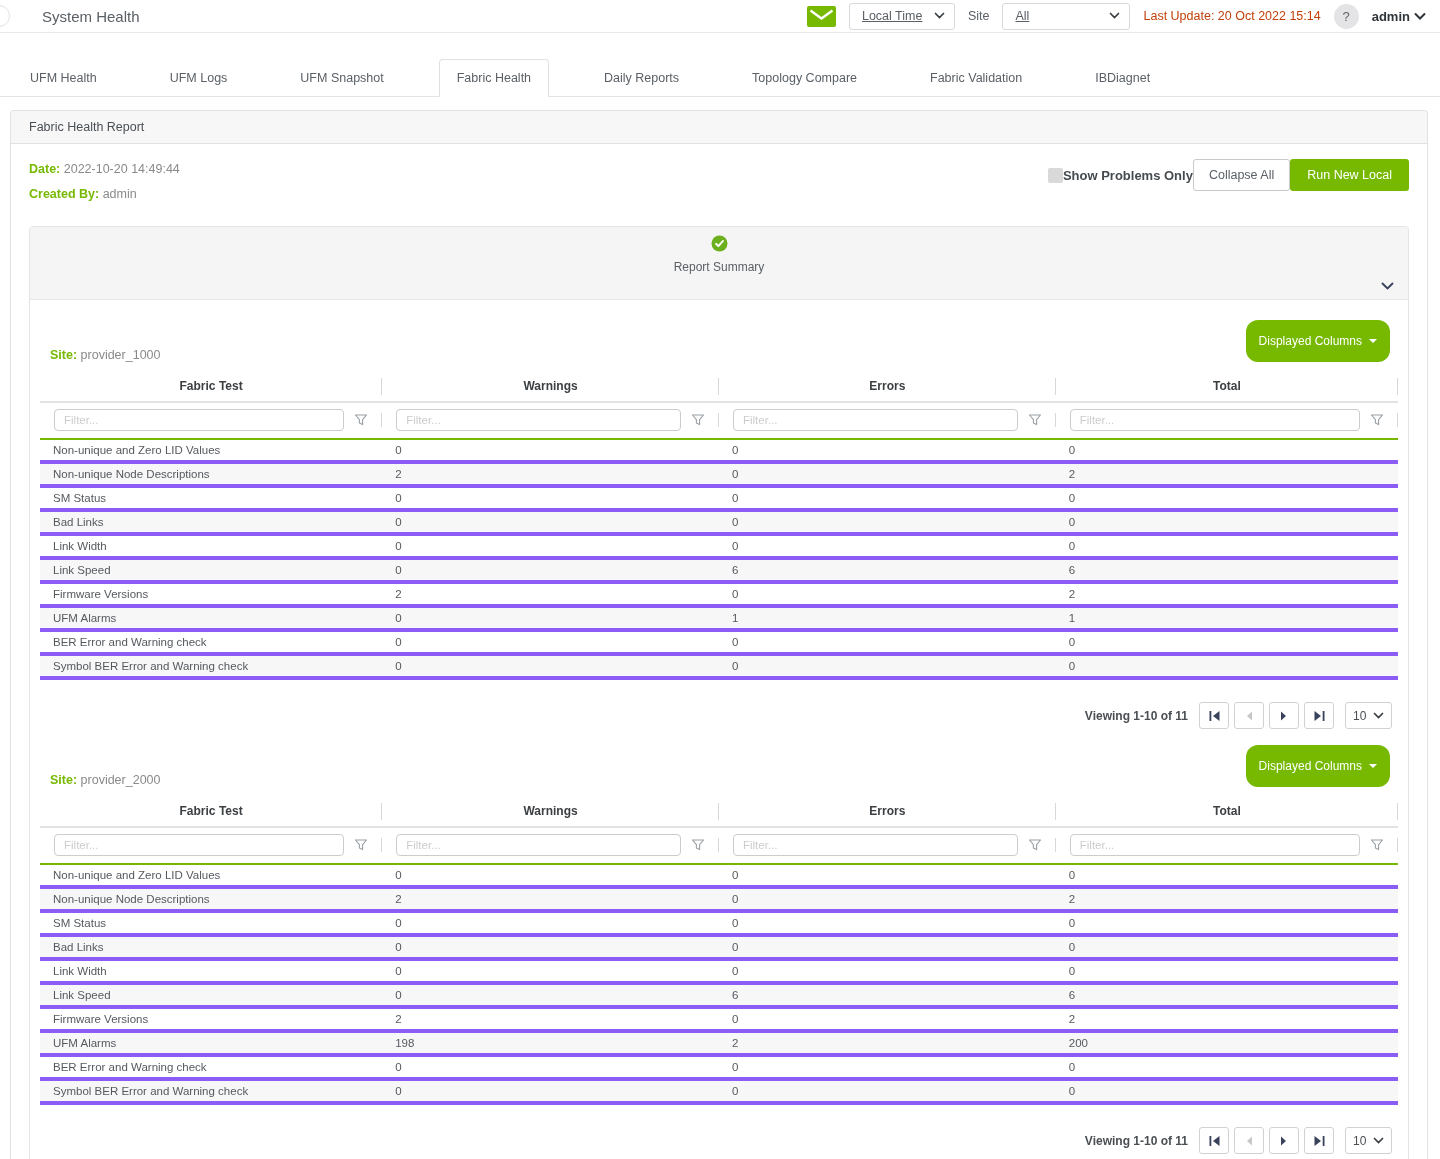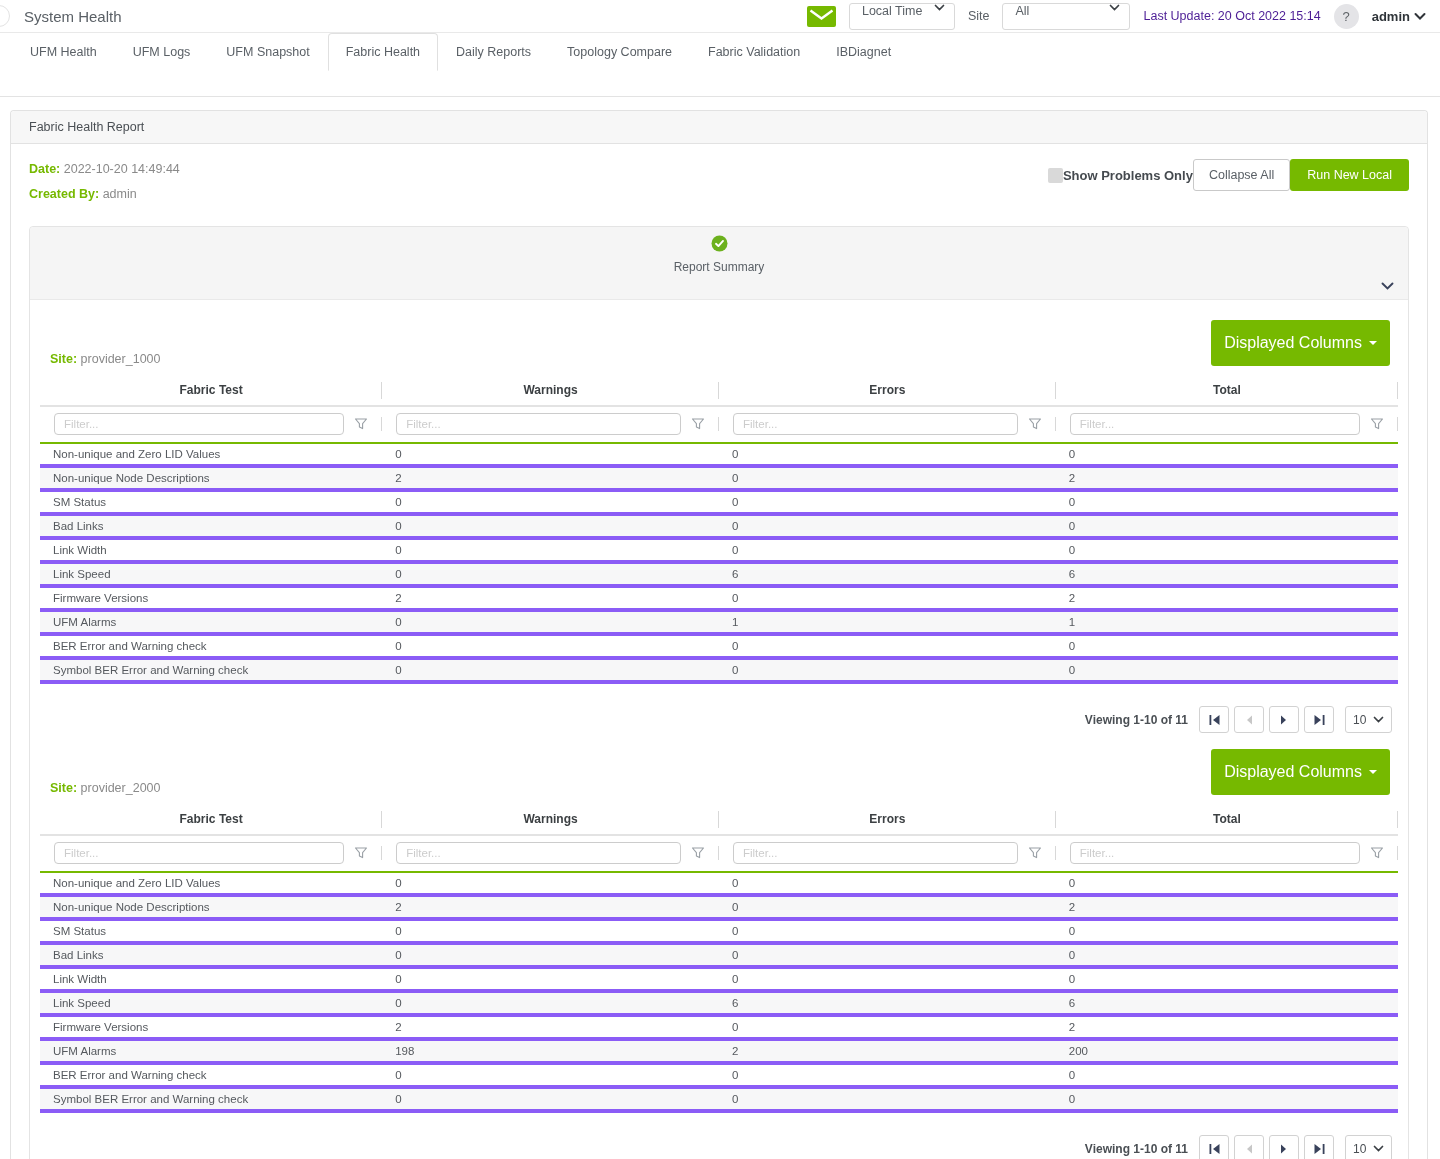--- a/index.html
+++ b/index.html
@@ -4,39 +4,39 @@
 <style>
   * { box-sizing: border-box; margin: 0; padding: 0; }
   html,body { margin:0; }
   body {
     width:1440px; height:1159px; overflow:hidden;
     background:#fff; color:#55595e;
     font-family:"Liberation Sans", sans-serif; font-size:12px;
   }
   
   .topbar { height:33px; border-bottom:1px solid #e9e9e9; display:flex; align-items:center;
-            padding:0 14px 0 24px; position:relative; background:#fff; }
+            padding:0 14px 0 42px; position:relative; background:#fff; }
   .half-circle { position:absolute; left:-12px; top:5px; width:22px; height:22px;
                  border-radius:50%; background:#fff; border:1px solid #e3e3e3; }
   .topbar-title { font-size:15px; color:#5a6066; }
   .topbar-right { margin-left:auto; display:flex; align-items:center; gap:13px; }
   .sel { border:1px solid #d9d9d9; border-radius:3px; height:27px; background:#fff;
-         display:flex; align-items:flex-start; justify-content:space-between;
-         padding:0 9px 0 12px; color:#5a6066; font-size:12.5px; cursor:pointer; }
+         display:flex; align-items:center; justify-content:space-between;
+         padding:0 9px 0 12px; color:#5a6066; font-size:12.5px; cursor:pointer;text-decoration:underline; }
   .sel-tz { width:106px; }
   .sel-site { width:128px; }
   .site-lbl-top { color:#5a6066; font-size:12.5px; }
-  .lastupdate { color:#4c1d95; font-size:12.5px; }
+  .lastupdate { color:#c2410c; font-size:12.5px; }
   .help-circle { width:25px; height:25px; border-radius:50%; background:#e4e4e7; color:#5f6468;
                  display:flex; align-items:center; justify-content:center; font-size:13px; cursor:pointer; }
   .user-menu { display:flex; align-items:center; gap:4px; color:#2f3439; font-size:13px;
                font-weight:700; cursor:pointer; }
   
-  .tabbar { height:64px; display:flex; align-items:flex-start; padding:0 12px;
-            border-bottom:1px solid #e3e3e3; background:#fff; }
+  .tabbar { height:64px; display:flex; align-items:flex-end; padding:0 12px;
+            border-bottom:1px solid #e3e3e3; background:#fff;gap:37px; }
   .tab { padding:11px 17px; font-size:12.5px; color:#5a6066; cursor:pointer;
          margin-bottom:-1px; border:1px solid transparent; white-space:nowrap; }
   .tab.active { background:#fff; border:1px solid #e0e0e0; border-bottom:1px solid #fff;
                 border-radius:4px 4px 0 0; }
   
   .panel { margin:13px 12px 0 10px; border:1px solid #e2e2e2; border-bottom:none;
            border-radius:4px 4px 0 0; }
   .panel-head { background:#f7f7f7; padding:9px 18px; font-size:12.5px; color:#4a4f54;
                 border-bottom:1px solid #e2e2e2; border-radius:4px 4px 0 0; }
   .panel-body { padding:15px 18px 0; }
@@ -56,21 +56,21 @@
   .section-head { background:#f5f5f5; padding:8px 14px; display:flex; align-items:center;
                   gap:8px; border-radius:4px; cursor:pointer; }
   .section.open .section-head { border-radius:4px 4px 0 0; border-bottom:1px solid #e9e9e9;flex-direction:column; }
   .section-title { color:#5a6066; font-size:12px; }
   .section-chev { margin-left:auto; display:flex; align-items:center; }
   .section-body { background:#fff; padding:12px 10px 16px; border-radius:0 0 4px 4px; }
   
   .site-head { display:flex; align-items:flex-end; justify-content:space-between;
                padding:8px 8px 10px 10px; }
   .site-title { font-size:12.5px;margin-top:15px; }
-  .btn-displayed { padding:14px 13px; font-size:16px; display:flex; align-items:center; gap:7px; }
+  .btn-displayed { padding:14px 13px; font-size:12px; display:flex; align-items:center; gap:7px;border-radius:12px; }
   .caret-down { width:0; height:0; border-left:4px solid transparent;
                 border-right:4px solid transparent; border-top:4px solid #fff; }
   
   .ftable { width:100%; }
   .thead, .filters, .trow { display:grid; grid-template-columns:25.2% 24.8% 24.8% 25.2%; }
   .thead { border-bottom:2px solid #e3e3e3; }
   .hcell { text-align:center; font-weight:700; color:#3c4043; font-size:12px;
            padding:7px 0 8px; position:relative; }
   .hcell::after, .fcell::after { content:""; position:absolute; right:0; top:6px; bottom:6px;
            width:1px; background:#d8d8d8; }

